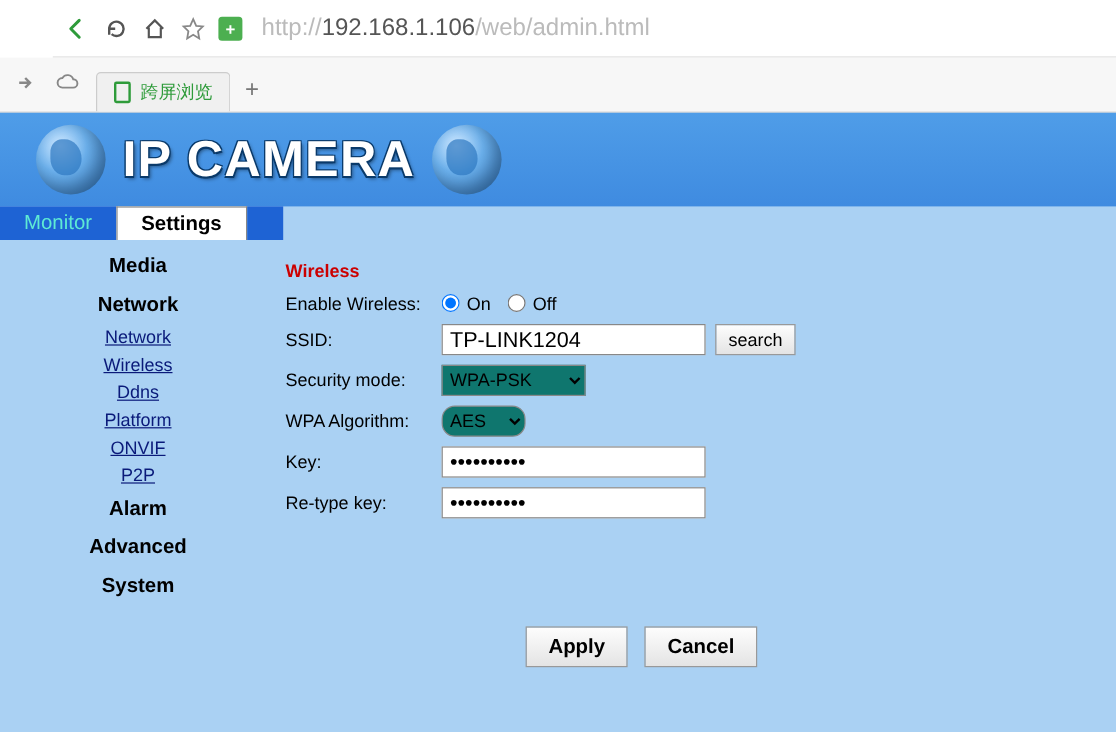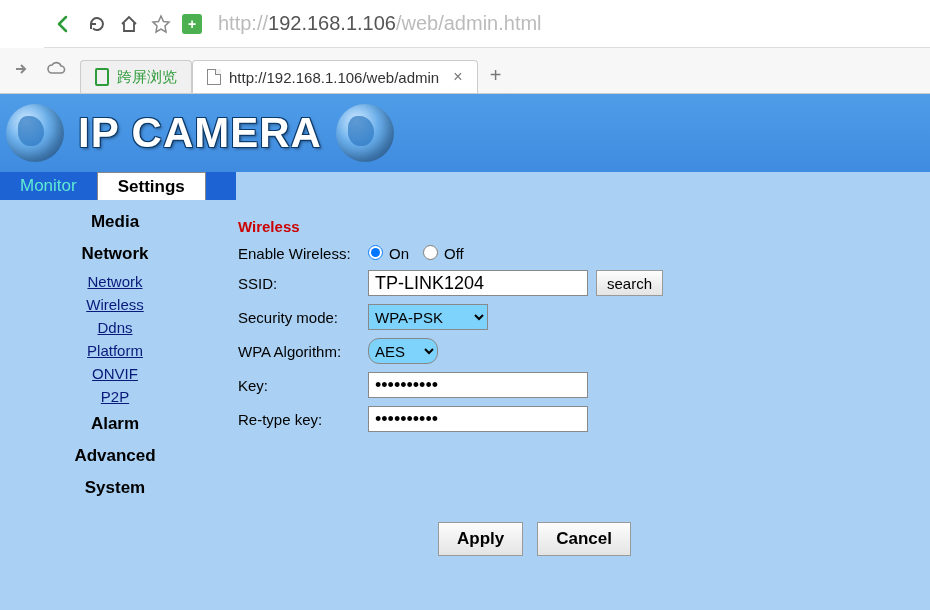--- a/index.html
+++ b/index.html
@@ -20,21 +20,21 @@
   .tab { height: 24px; padding:16px 14px; border:1px solid #ccc; border-bottom:none; display:flex; align-items:center; gap:8px; background:#fff; font-size:15px; color:#333; position:relative; border-top-left-radius:4px; border-top-right-radius:4px; }
   .tab.inactive { background:#f0f0f0; }
   .tab .fav-green { width:14px; height:18px; border:2px solid #2e9b3a; border-radius:2px; }
   .tab .fav-page { width:14px; height:16px; border:1px solid #888; position:relative; }
   .tab .fav-page::after { content:""; position:absolute; right:-1px; top:-1px; width:5px; height:5px; background:#f0f0f0; border-left:1px solid #888; border-bottom:1px solid #888; }
   .tab .close-x { color:#777; font-size:16px; margin-left:6px; }
   .tab-add { width:36px; height:36px; display:flex; align-items:center; justify-content:center; color:#777; font-size:20px; }
 
   
   .page { background:#aad1f3; height: calc(610px - 48px - 46px); width:100%; }
-  .header-banner { height:78px; background:linear-gradient(#4f9de8,#3f8be0); display:flex; align-items:center; padding-left:6px; gap:14px; }
+  .header-banner { height:78px; background:linear-gradient(#4f9de8,#3f8be0); display:flex; align-items:center; padding-left:30px; gap:14px; }
   .globe { width:58px; height:58px; border-radius:50%; background:radial-gradient(circle at 35% 30%, #cfe8ff 0%, #6bb0ec 40%, #2b6fb7 100%); position:relative; box-shadow: inset -6px -6px 12px rgba(0,0,0,0.25); }
   .globe::after { content:""; position:absolute; left:12px; top:12px; width:26px; height:30px; background:#2d77c1; border-radius:40% 60% 50% 50%; opacity:0.7; }
   .logo-text { font-family: Impact, "Arial Black", sans-serif; font-size:42px; color:#fff; letter-spacing:1px; text-shadow: -1px -1px 0 #0a3a6a, 1px -1px 0 #0a3a6a, -1px 1px 0 #0a3a6a, 1px 1px 0 #0a3a6a, 2px 2px 3px rgba(0,0,0,0.4); font-weight:bold; }
 
   .content-row { display:flex; }
   .tabs-row { display:flex; height:28px; }
   .top-tab { padding:0 20px; display:flex; align-items:center; font-size:17px; font-weight:normal; cursor:pointer; }
   .top-tab.monitor { background:#1e63d4; color:#5eead4; }
   .top-tab.settings { background:#fff; color:#000; font-weight:bold; border:1px solid #888; border-bottom:none; }
   .spacer-tab { background:#1e63d4; width:30px; }
@@ -43,21 +43,21 @@
   .side-cat { font-weight:bold; font-size:17px; color:#000; padding:6px 0; cursor:pointer; }
   .side-link { color:#0a1a7a; text-decoration:underline; font-size:15px; padding:3px 0; cursor:pointer; display:block; }
 
   .main { flex:1; padding:18px 0 0 8px; font-size:15px; color:#000; }
   .section-title { color:#c00; font-weight:bold; margin-bottom:10px; font-size:15px; }
   .form-row { display:flex; align-items:center; margin-bottom:8px; }
   .form-label { width:130px; }
   .radio-wrap { display:flex; align-items:flex-start; gap:6px; margin-right:14px; }
   input[type="radio"] { width:15px; height:15px; }
   input[type="text"], input[type="password"] { height:26px; padding:2px 6px; font-size:18px; border:1px solid #888; background:#fff; font-family:Arial,sans-serif; }
-  select { height:26px; font-size:15px; border:1px solid #888; background:#7dd3fc; padding:1px 2px; }
+  select { height:26px; font-size:15px; border:1px solid #888; background:#0f766e; padding:1px 2px; }
   .text-wide { width:220px; }
   .btn { height:30px; padding:0 14px; font-size:15px; border:1px solid #999; background:linear-gradient(#fdfdfd,#e4e4e4); cursor:pointer; }
   .btn.small { height:26px; padding:0 10px; }
   .btn.bold { font-weight:bold; font-size:17px; padding:0 18px; height:34px; }
   .action-row { margin-top:90px; padding-left:200px; display:flex; gap:14px; }
 </style>
 </head>
 <body>
 
 <div class="browser-bar">
@@ -97,25 +97,20 @@
     </span>
     <span>
       <svg width="20" height="16" viewBox="0 0 20 16">
           <path d="M6 13 A4 4 0 0 1 6 5 A5 5 0 0 1 15 6 A3.5 3.5 0 0 1 15 13 Z" stroke="#888" stroke-width="1.6" fill="none"></path>
         </svg>
     </span>
   </div>
   <div class="tab inactive">
     <span class="fav-green"></span>
     <span style="color:#2e9b3a;">跨屏浏览</span>
-  </div>
-  <div class="tab">
-    <span class="fav-page"></span>
-    <span>http://192.168.1.106/web/admin</span>
-    <span class="close-x">×</span>
   </div>
   <div class="tab-add">+</div>
 </div>
 
 <div class="page">
   <div class="header-banner">
     <div class="globe"></div>
     <div class="logo-text">IP CAMERA</div>
     <div class="globe"></div>
   </div>

